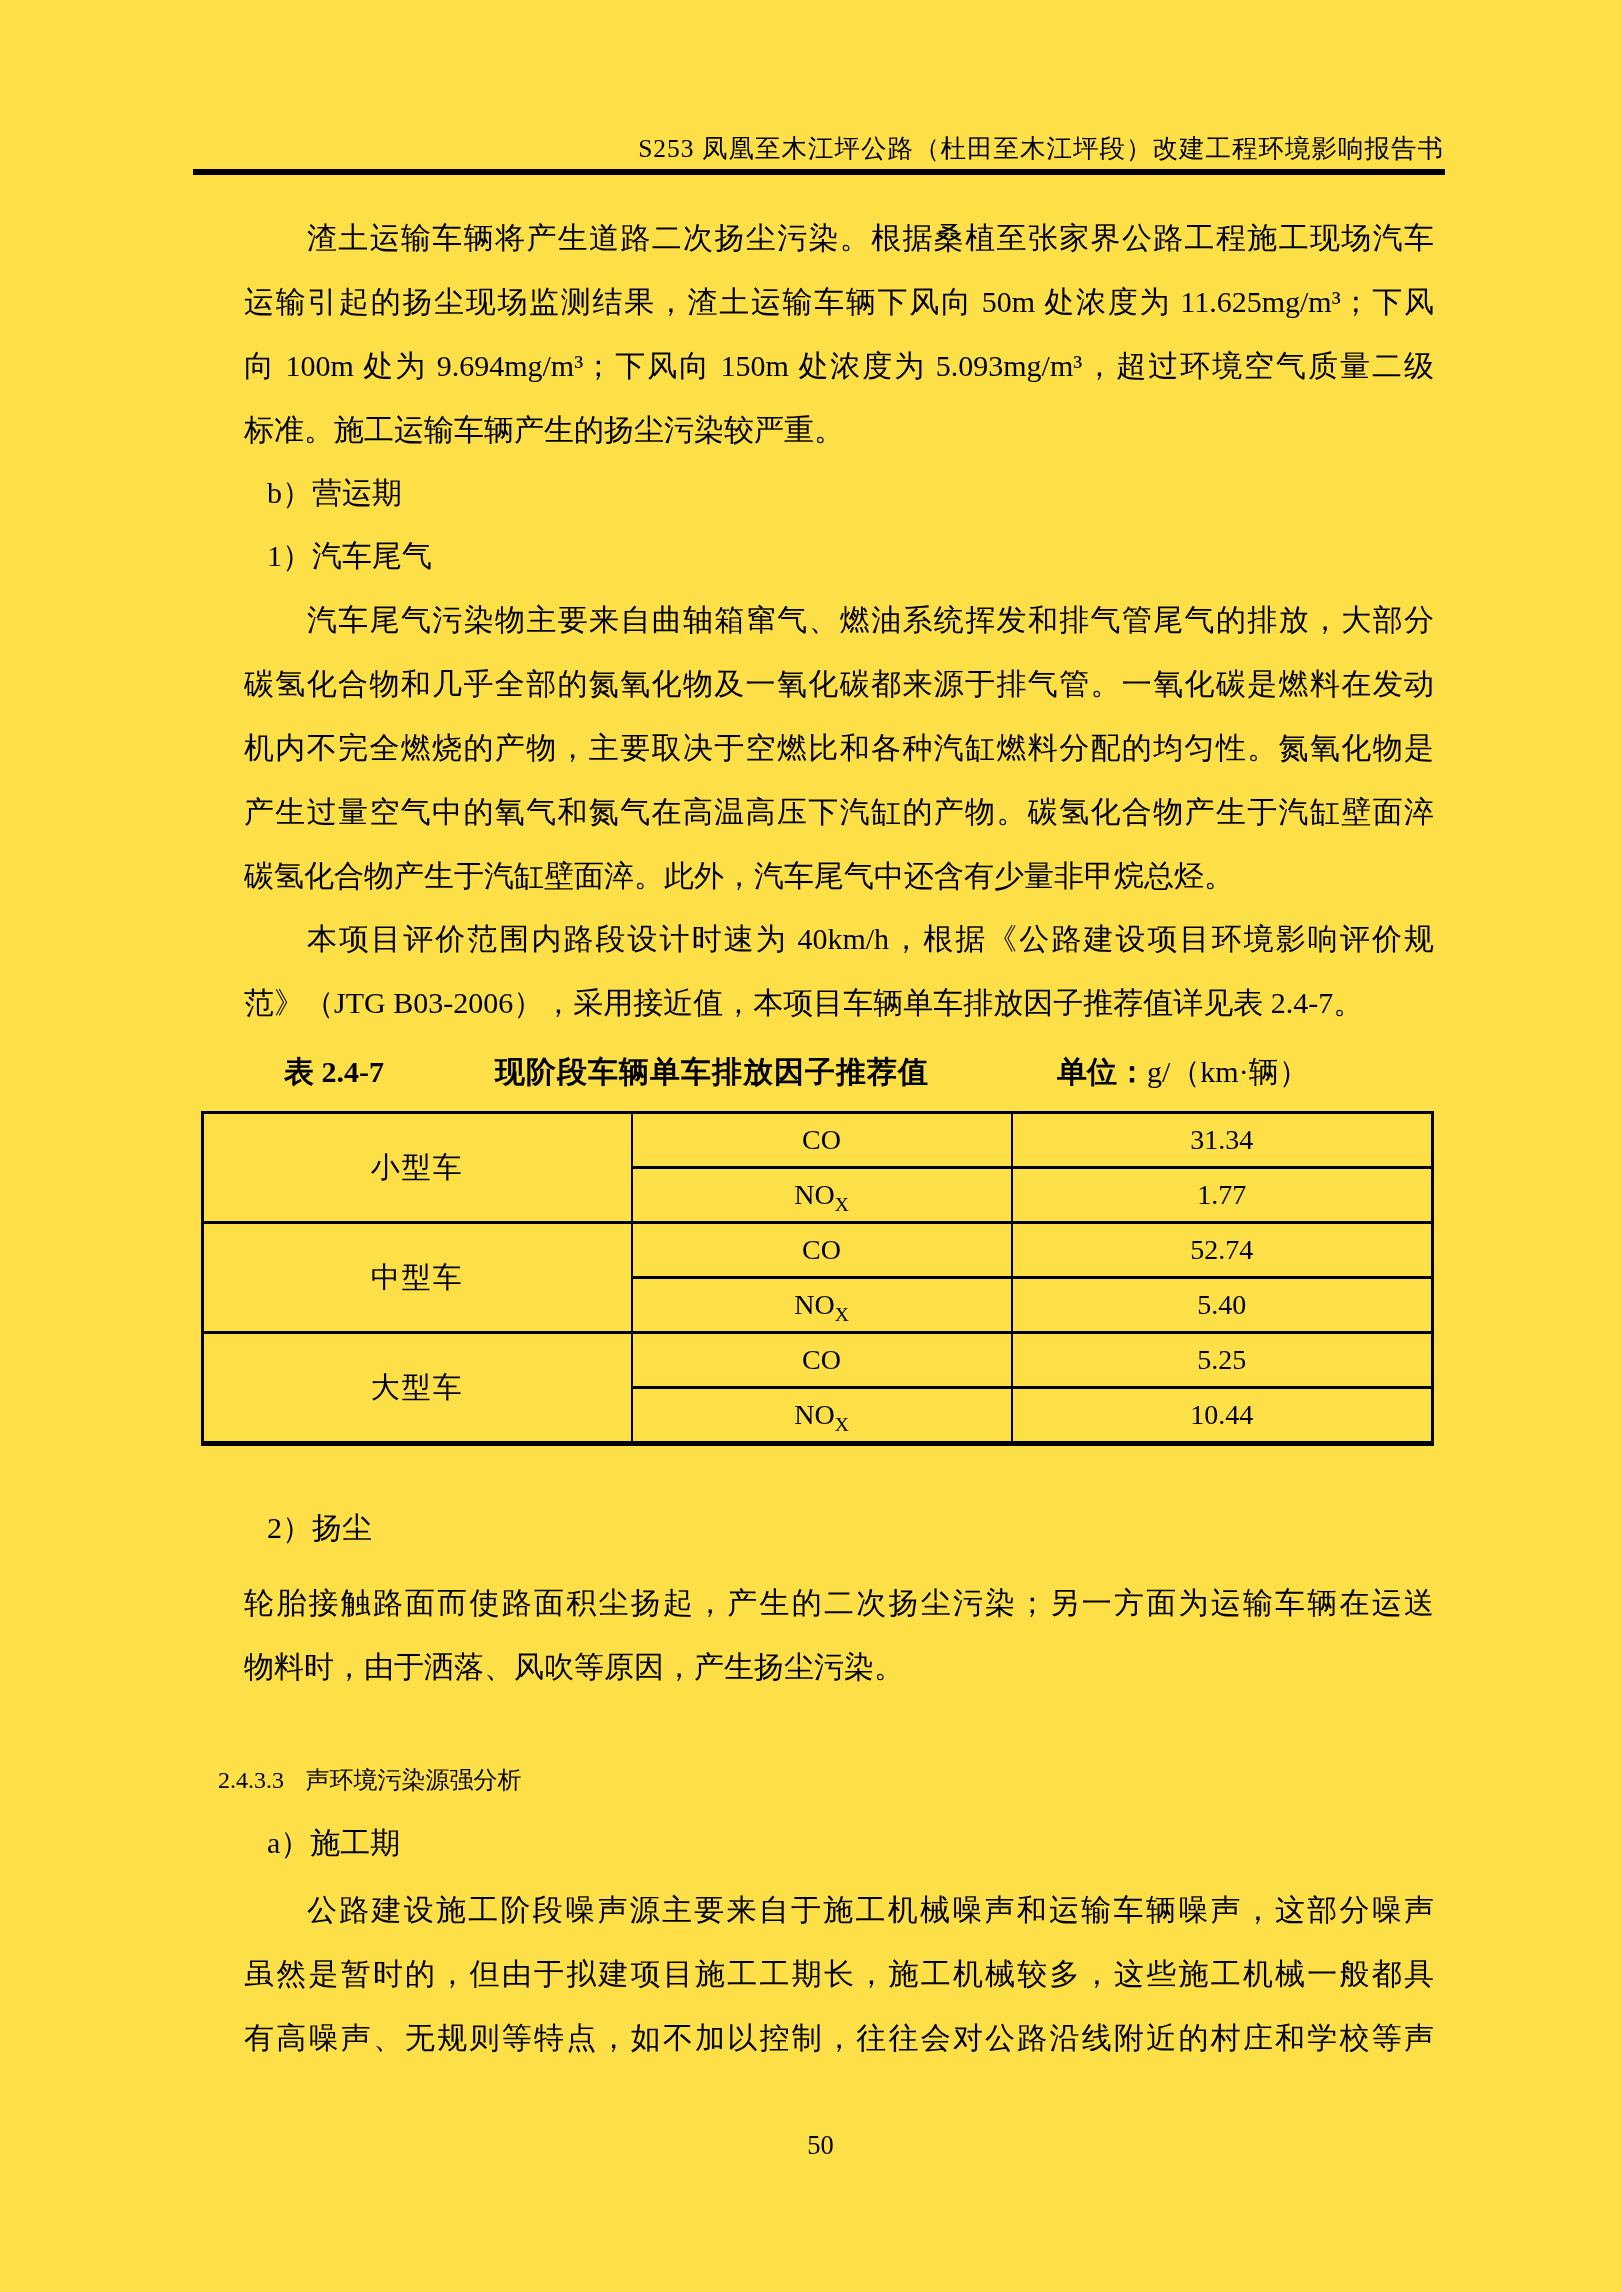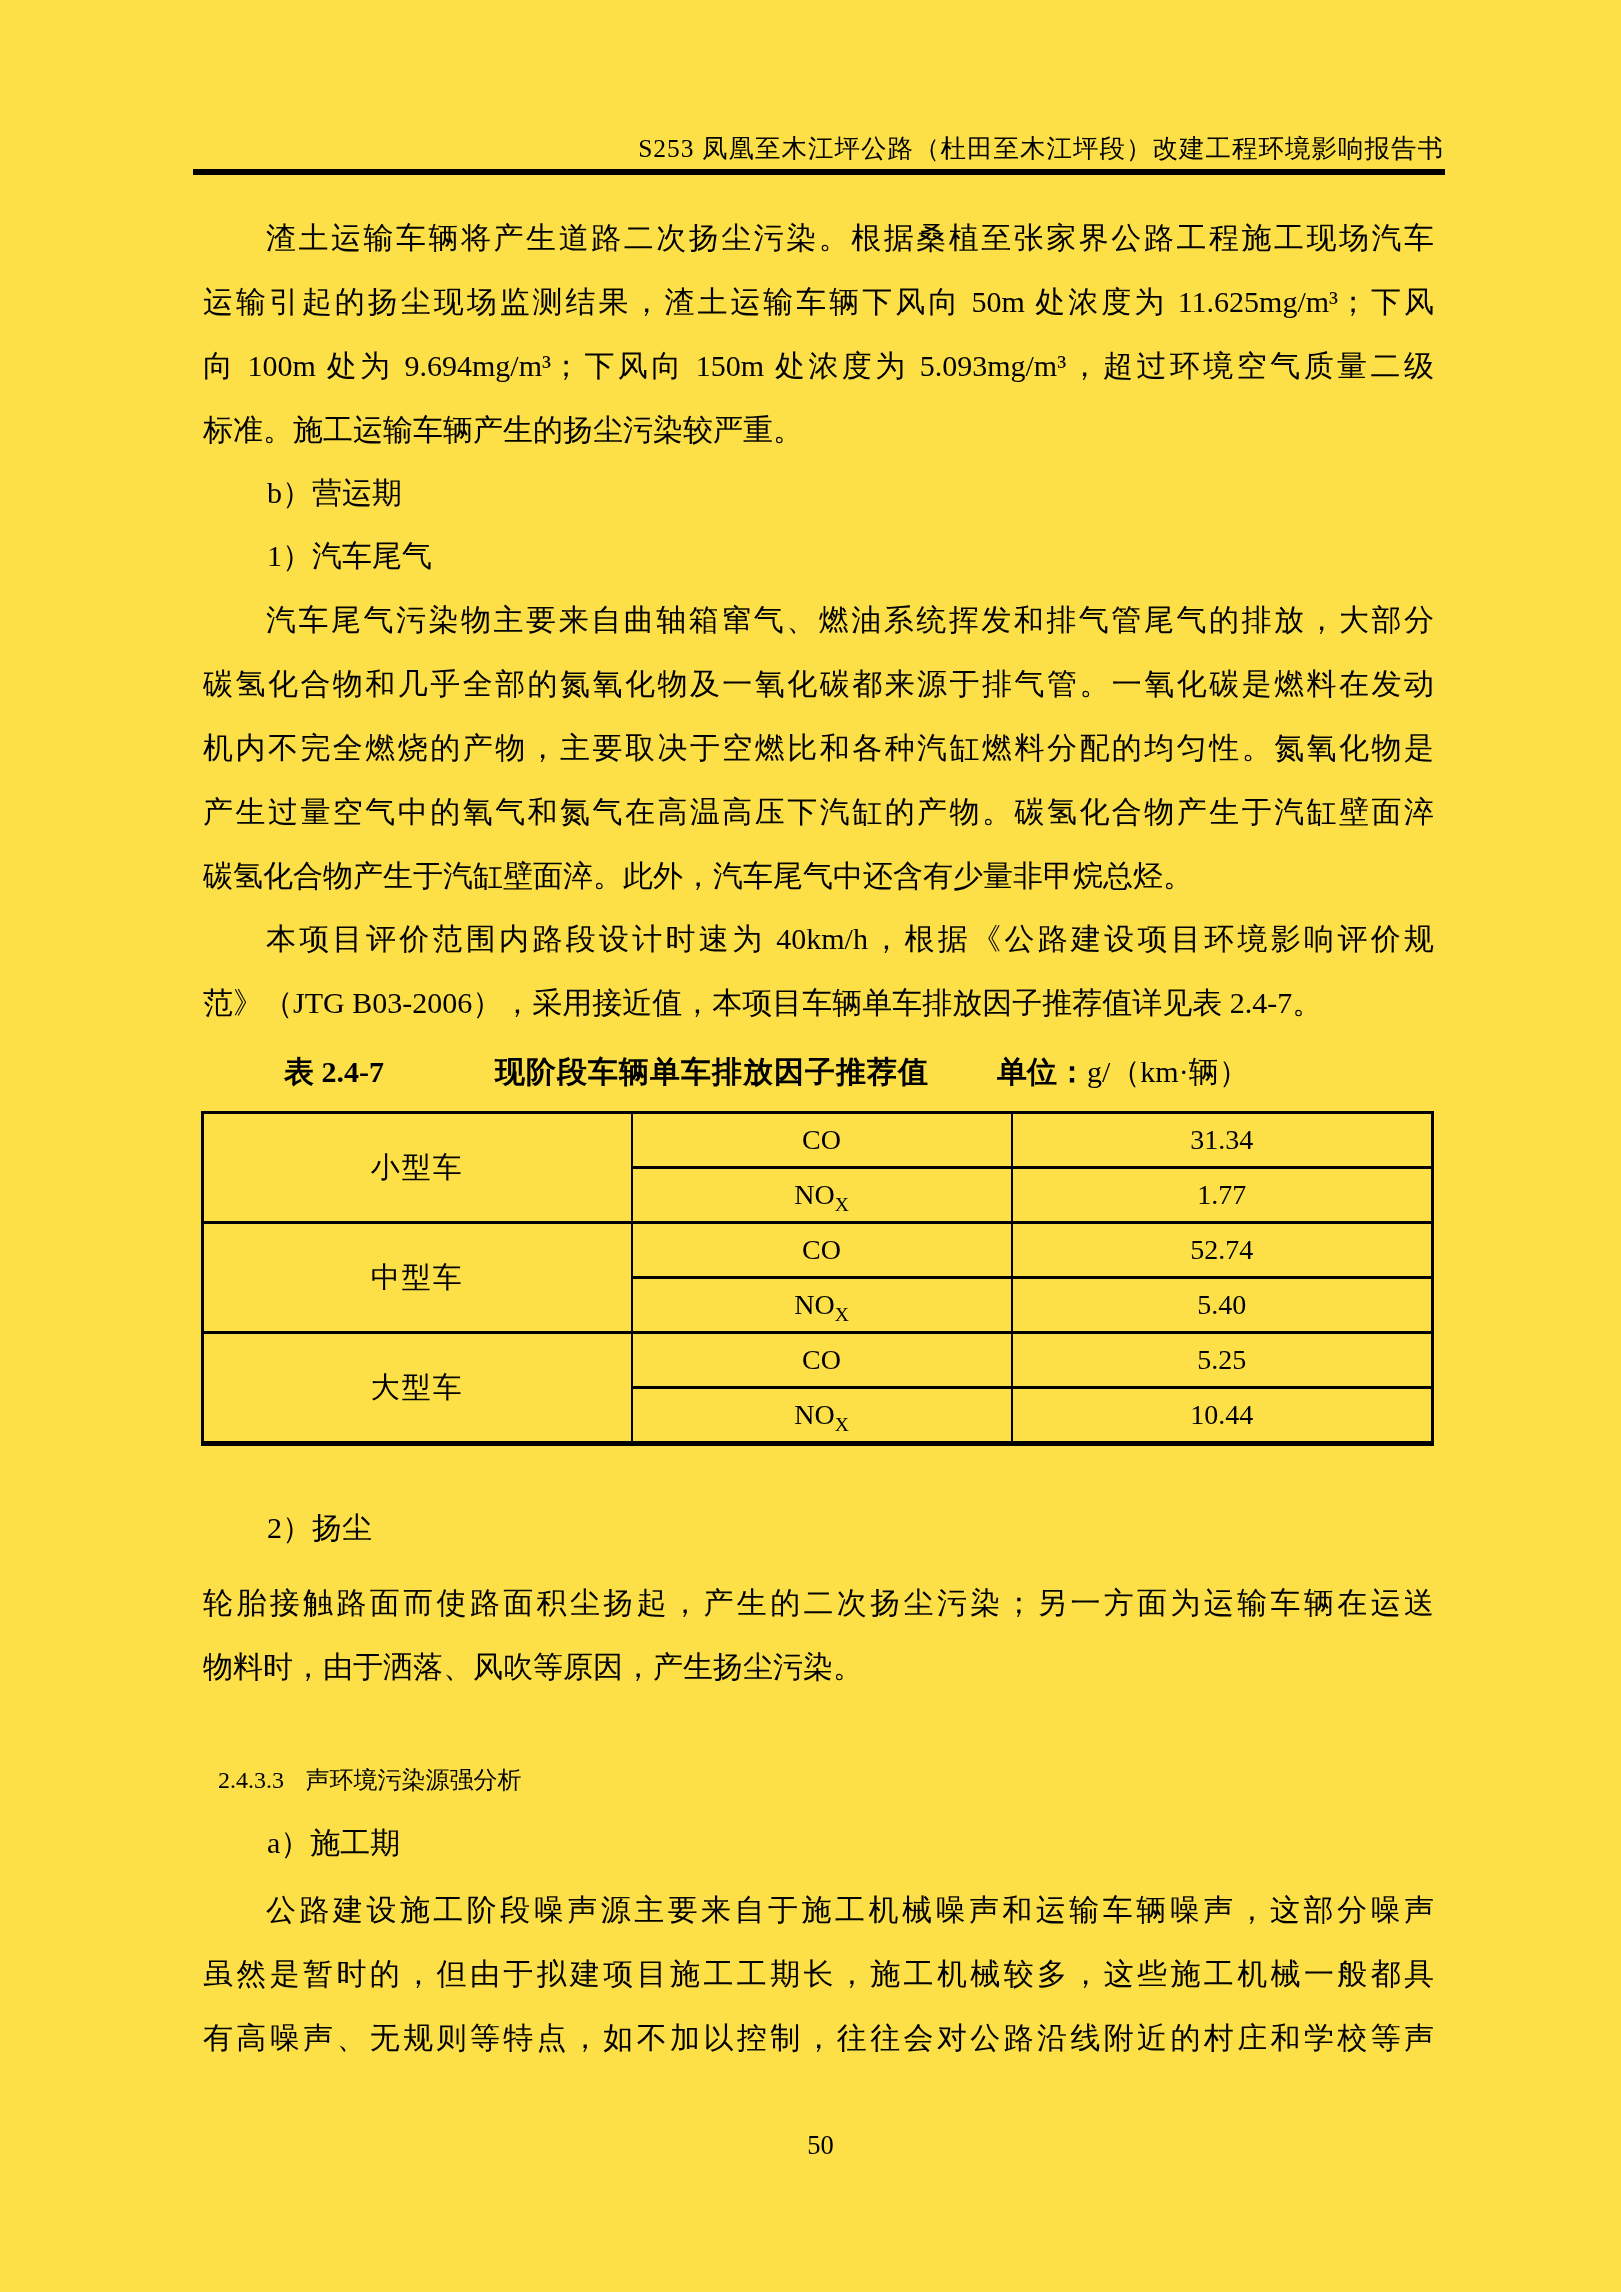--- a/index.html
+++ b/index.html
@@ -40,20 +40,21 @@
     left: 203px;
     width: 1231px;
     font-size: 30px;
     line-height: 64px;
   }
   .para .line {
     text-align: justify;
     text-align-last: justify;
     text-justify: inter-character;
     white-space: nowrap;
+    margin-left: 41px;
   }
   .para .line.first { text-indent: 63px; }
   .para .line.last  { text-align-last: left; white-space: normal; }
 
   .list-item {
     position: absolute;
     left: 267px;
     font-size: 30px;
     line-height: 64px;
     white-space: nowrap;
@@ -74,21 +75,21 @@
     position: absolute;
     top: 1040px;
     left: 0;
     width: 1621px;
     height: 64px;
     font-size: 30px;
     line-height: 64px;
   }
   .table-caption .tc-num   { position: absolute; left: 284px; font-weight: bold; }
   .table-caption .tc-title { position: absolute; left: 495px; font-weight: bold; letter-spacing: 1px; }
-  .table-caption .tc-unit  { position: absolute; left: 997px; }
+  .table-caption .tc-unit  { position: absolute; left: 1057px; }
   .table-caption .tc-unit .u-label { font-weight: bold; }
 
   
   table.emis {
     position: absolute;
     top: 1111px;
     left: 201px;
     width: 1231px;
     border-collapse: collapse;
     table-layout: fixed;

